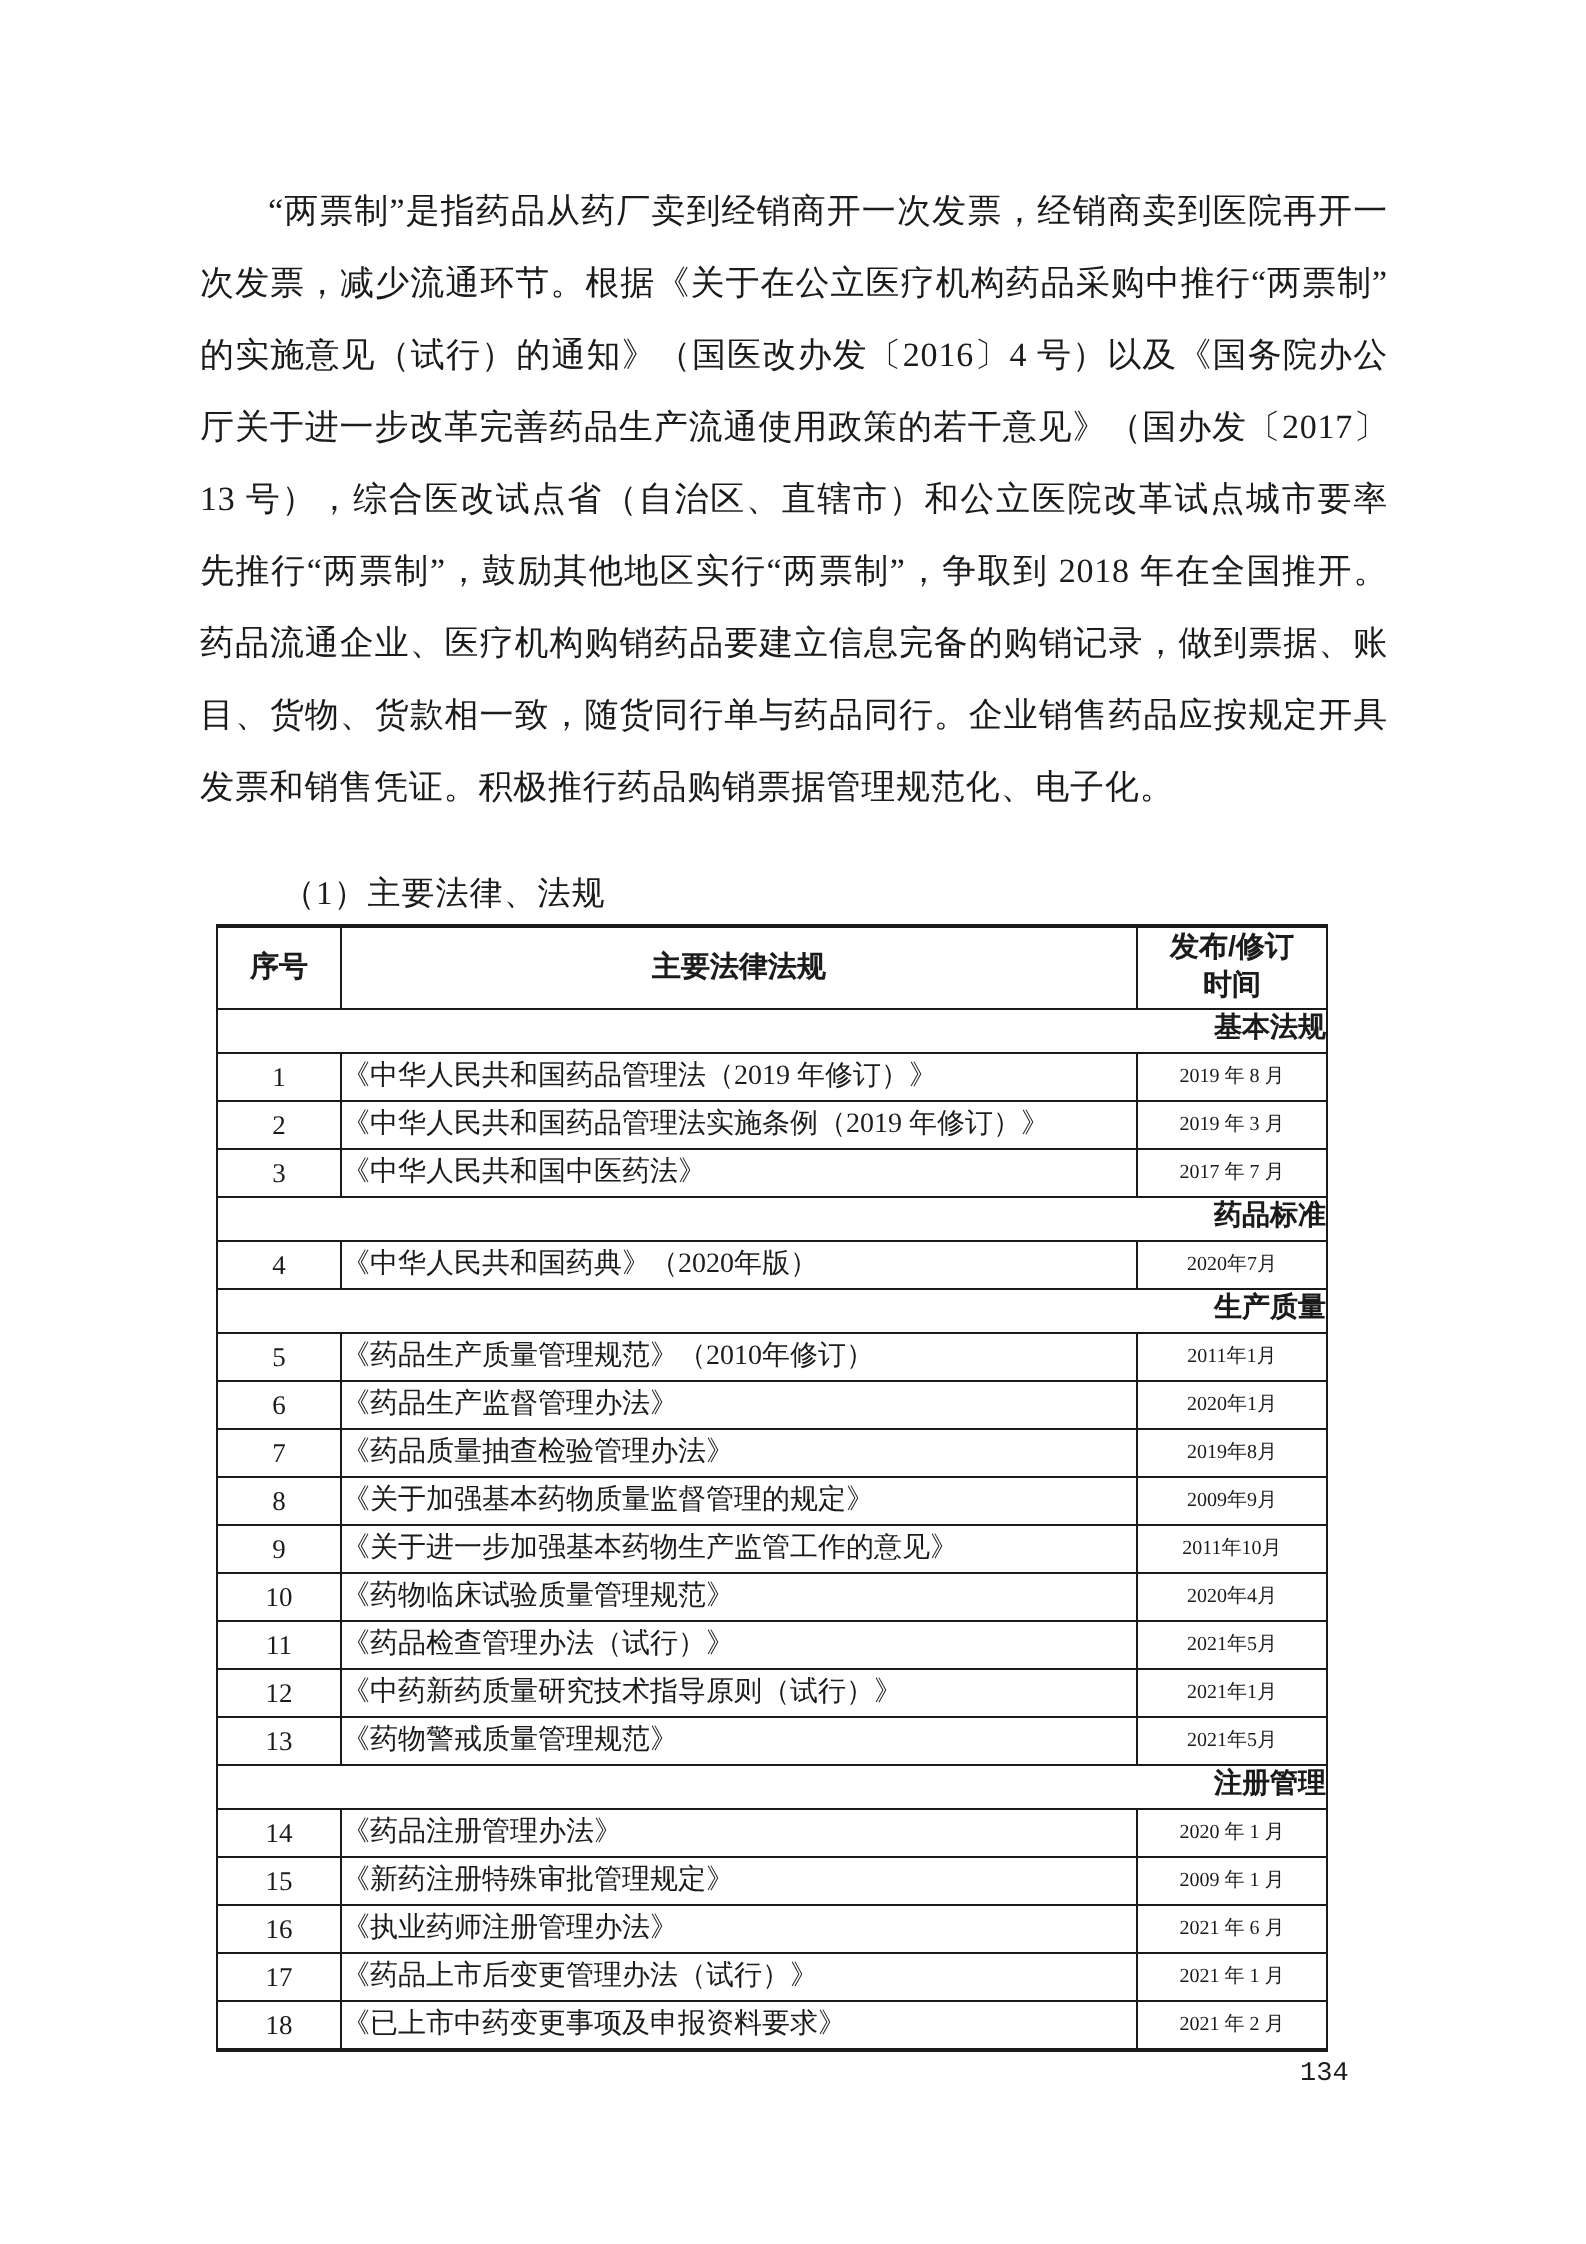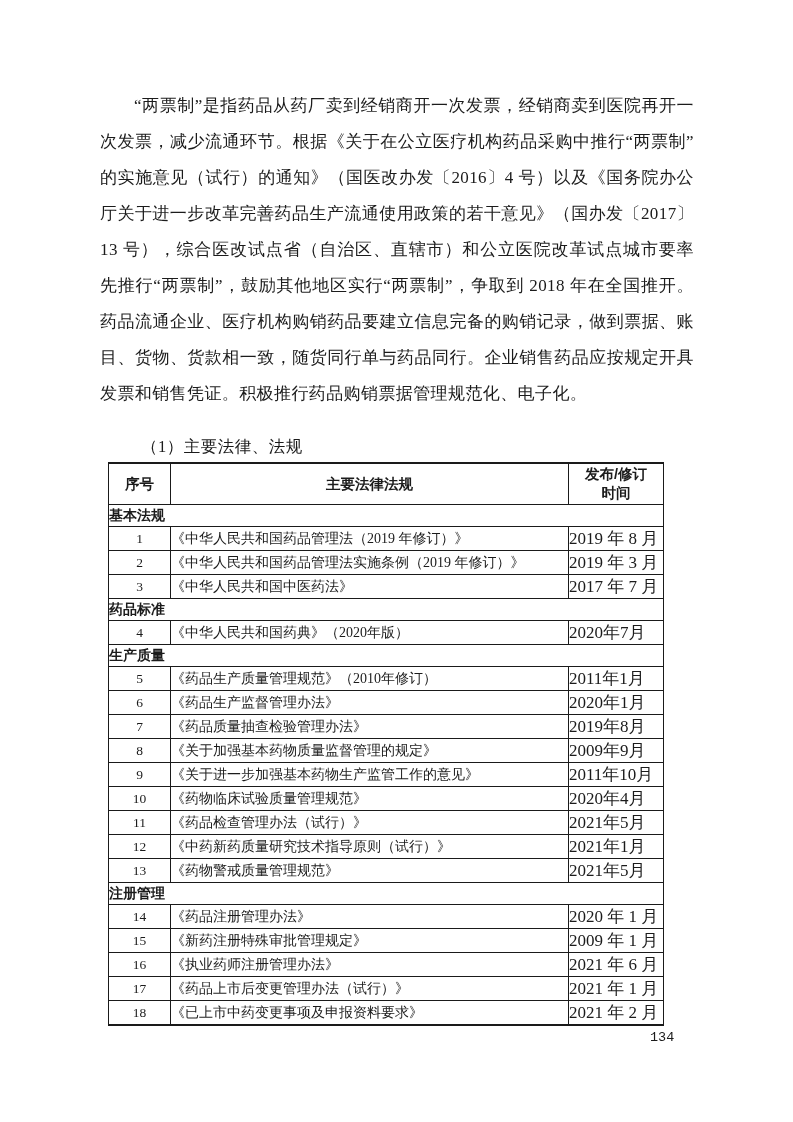--- a/index.html
+++ b/index.html
@@ -60,43 +60,44 @@
     font-size: 14.5px;
     line-height: 19px;
     height: 40px;
     text-align: center;
     white-space: pre-line;
   }
   col.c-no   { width: 62px; }
   col.c-name { width: 398px; }
   col.c-date { width: 95px; }
   td.section-cell {
-    font-family: Liberation Sans, sans-serif;
+    font-family: Liberation Mono, monospace;
     font-weight: bold;
     font-size: 14px;
-    text-align: left;
+    text-align: right;
     height: 21px;
     line-height: 21px;
   }
   td.cell-no {
     text-align: center;
     font-size: 13.5px;
     height: 23px;
     line-height: 23px;
   }
   td.cell-name {
     text-align: left;
     font-size: 14px;
     padding-left: 10px;
     height: 23px;
     line-height: 23px;
     white-space: nowrap;
   }
   td.cell-date {
-    font-size: 17px;
+    text-align: center;
+    font-size: 10px;
     height: 23px;
     line-height: 23px;
     white-space: nowrap;
   }
   .page-number {
     position: absolute;
     left: 650px;
     top: 1030px;
     font-size: 13.5px;
     font-family: Liberation Mono, monospace;

